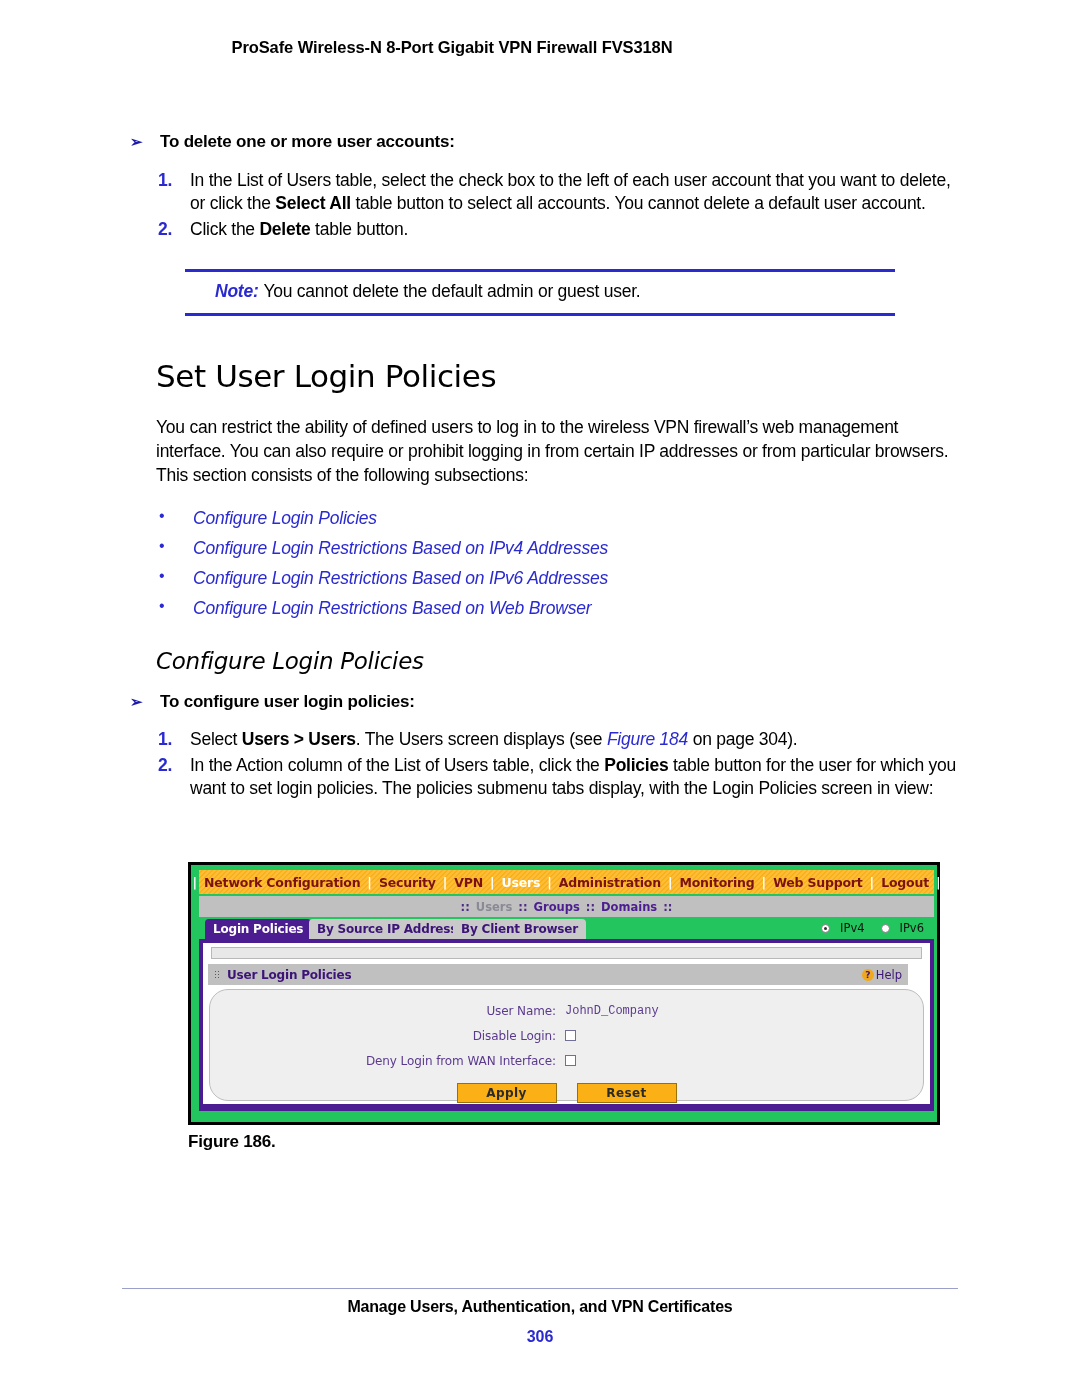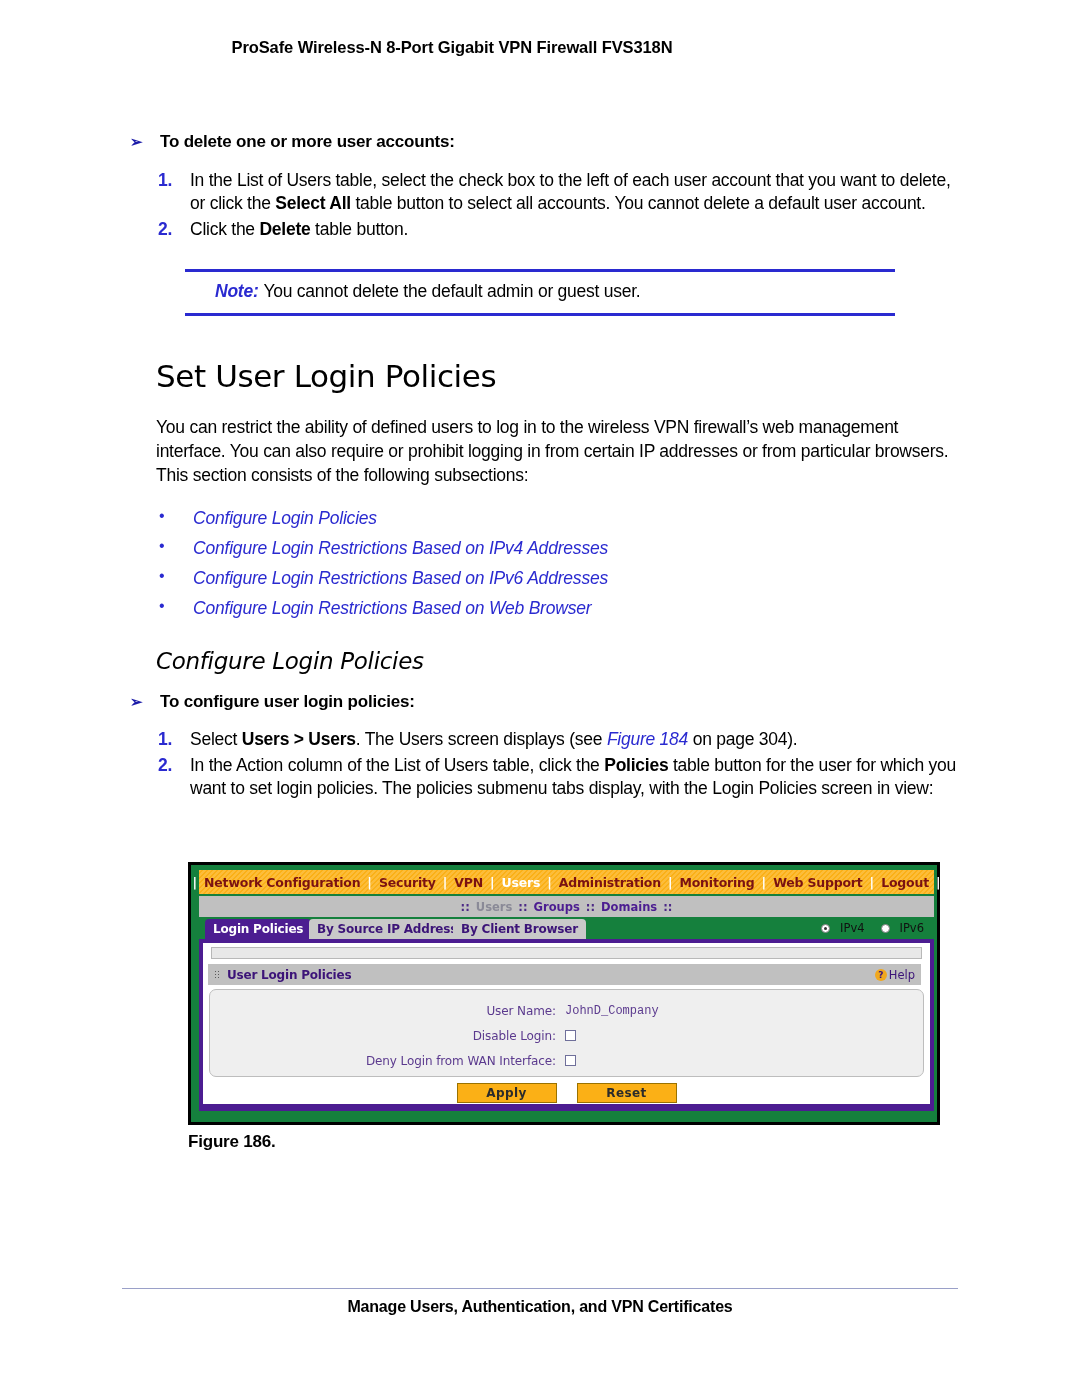--- a/index.html
+++ b/index.html
@@ -178,21 +178,21 @@
   }
 
   
   .figure {
     position: absolute;
     top: 862px;
     left: 188px;
     width: 752px;
     height: 263px;
     border: 3px solid #000000;
-    background: #15803d;
+    background: #22c55e;
     box-sizing: border-box;
   }
   .fig-inner {
     position: absolute;
     top: 0;
     left: 6px;
     right: 4px;
     bottom: 0;
   }
 
@@ -353,21 +353,21 @@
     background: #e8e8e8;
     border: 1px solid #b8b8b8;
     box-sizing: border-box;
   }
 
   
   .panel-head {
     position: absolute;
     top: 21px;
     left: 5px;
-    right: 9px;
+    right: 22px;
     height: 21px;
     background: #c0c0c0;
     display: flex;
     align-items: center;
     box-sizing: border-box;
   }
   .grip {
     margin: 0 6px 0 6px;
     display: inline-block;
     width: 7px;
@@ -409,24 +409,24 @@
     display: inline-block;
     font-family: "DejaVu Sans", sans-serif;
   }
 
   
   .form-card {
     position: absolute;
     top: 46px;
     left: 6px;
     right: 6px;
-    height: 88px;
+    height: 112px;
     background: #efefef;
     border: 1px solid #bdbdbd;
-    border-radius: 7px;
+    border-radius: 19px;
     box-sizing: border-box;
     padding-top: 8px;
   }
   .frow {
     display: flex;
     align-items: center;
     height: 25px;
   }
   .frow .flabel {
     width: 355px;
@@ -667,14 +667,15 @@
         </div>
       </div>
 
     </div>
   </div>
 
   <div class="fig-caption">Figure 186.</div>
 
   <div class="footer-rule"></div>
   <div class="footer-title">Manage Users, Authentication, and VPN Certificates</div>
+  <div class="footer-page">306</div>
 
 </div>
 
 </body></html>

